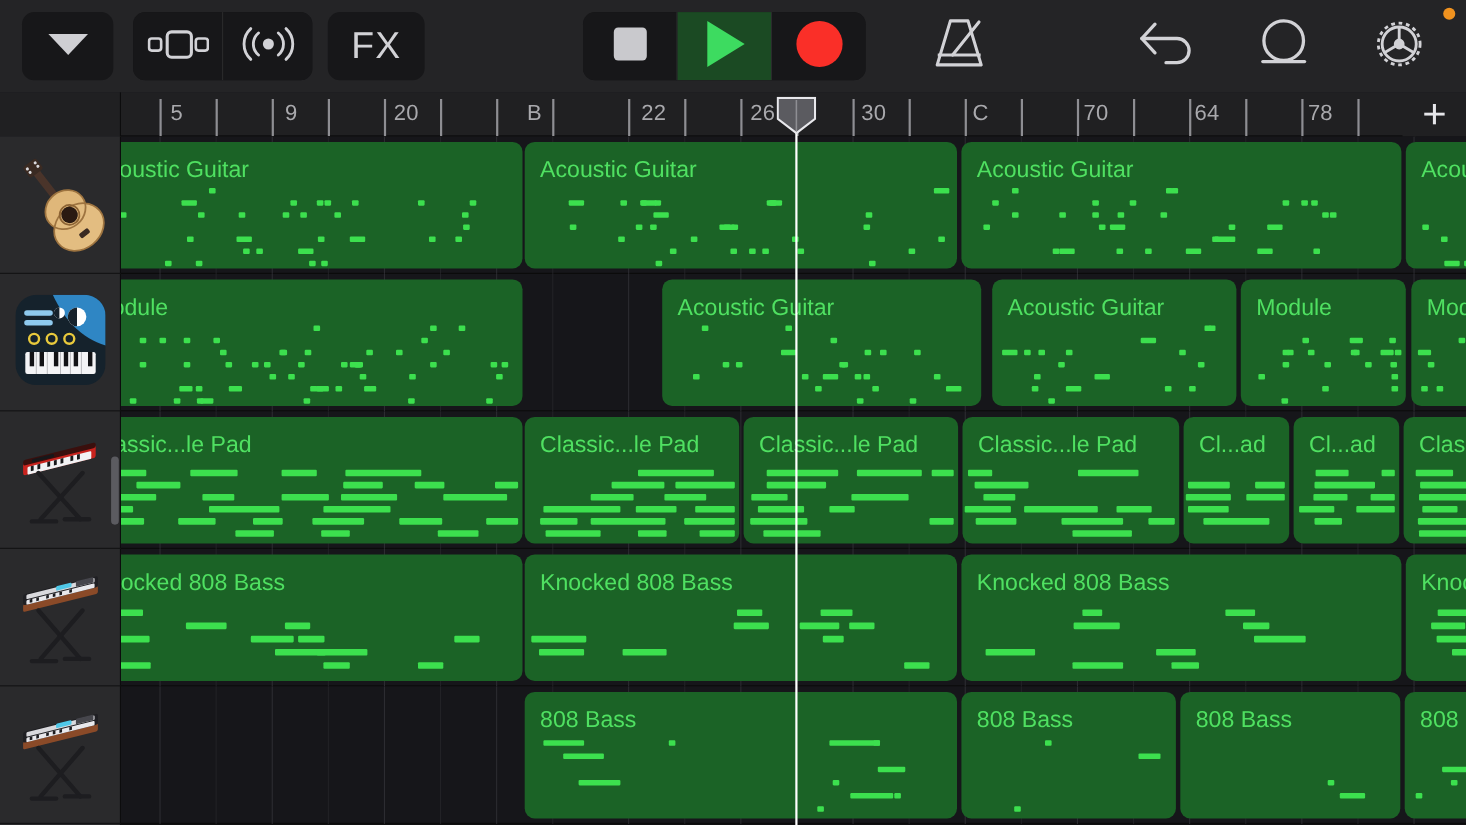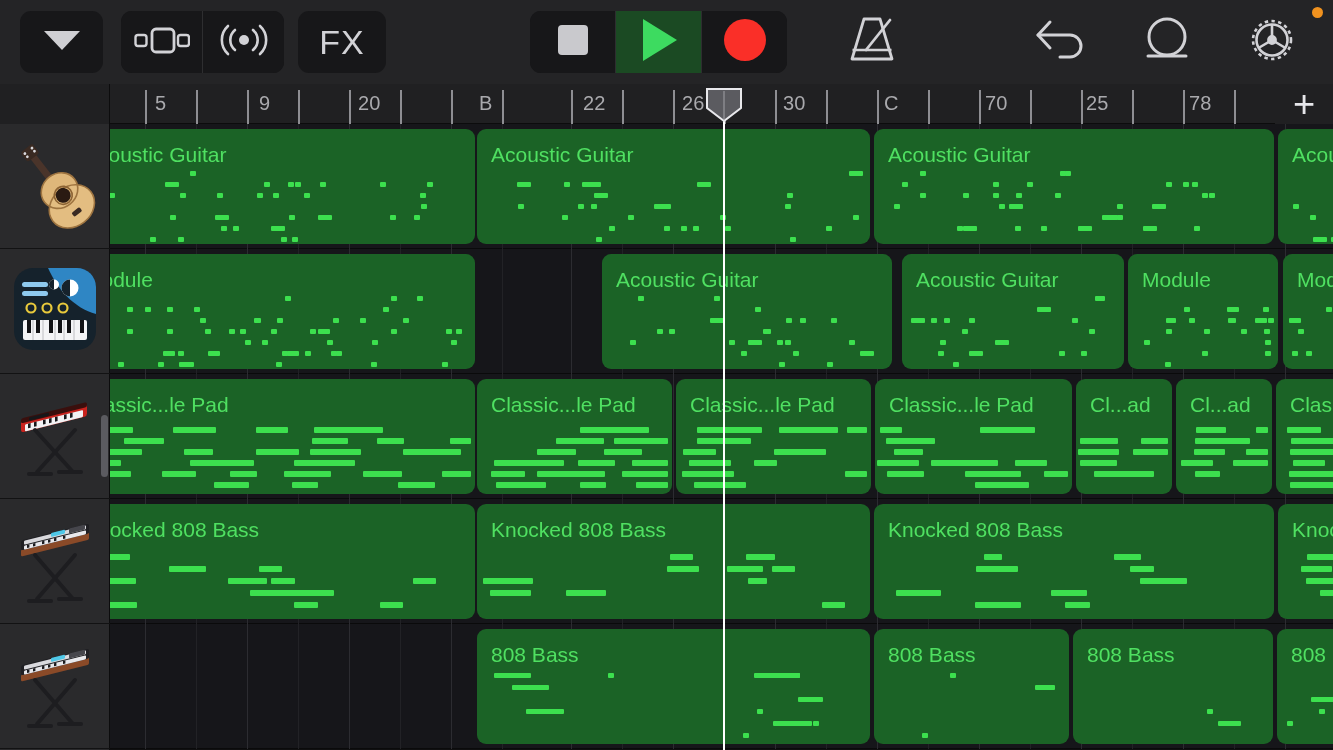--- a/index.html
+++ b/index.html
@@ -281,21 +281,21 @@
     <div id="ruler-labels">
         <div class="bar-label" style="left: 155px; color: rgb(169, 169, 173);">5</div>
         <div class="bar-label" style="left: 259px; color: rgb(169, 169, 173);">9</div>
         <div class="bar-label" style="left: 358px; color: rgb(169, 169, 173);">20</div>
         <div class="bar-label" style="left: 479px; color: rgb(169, 169, 173);">B</div>
         <div class="bar-label" style="left: 583px; color: rgb(169, 169, 173);">22</div>
         <div class="bar-label" style="left: 682px; color: rgb(169, 169, 173);">26</div>
         <div class="bar-label" style="left: 783px; color: rgb(169, 169, 173);">30</div>
         <div class="bar-label" style="left: 884px; color: rgb(169, 169, 173);">C</div>
         <div class="bar-label" style="left: 985px; color: rgb(169, 169, 173);">70</div>
-        <div class="bar-label" style="left: 1086px; color: rgb(169, 169, 173);">25</div>
+        <div class="bar-label" style="left: 1086px; color: rgb(169, 169, 173);">64</div>
         <div class="bar-label" style="left: 1189px; color: rgb(169, 169, 173);">78</div>
       </div>
     <div id="btn-add-track">
       <span style="font-size:38px;color:#e6e6ea;line-height:0.8;font-weight:300;">+</span>
     </div>
   </div>
 
   <div id="tracks">
     <div id="headers" style="background: rgb(42, 42, 44);">
         <div class="track-header">

